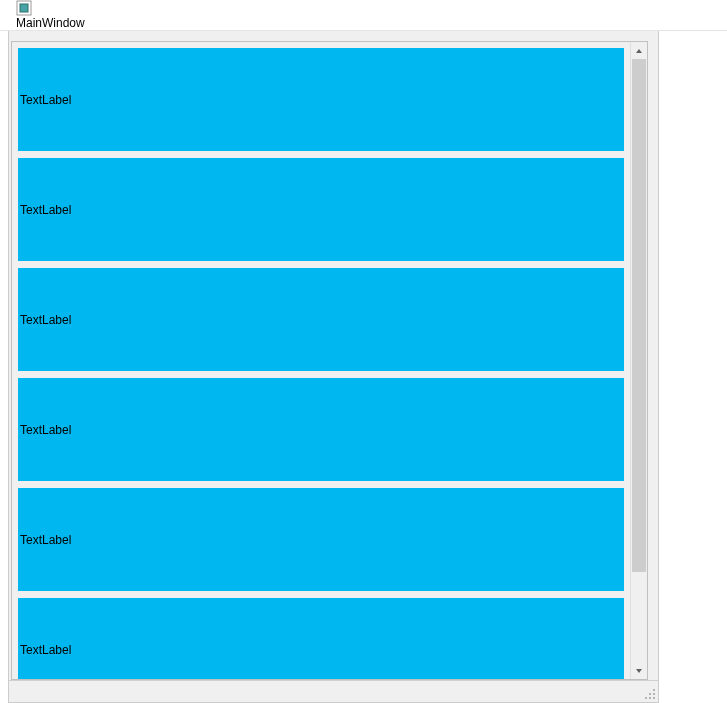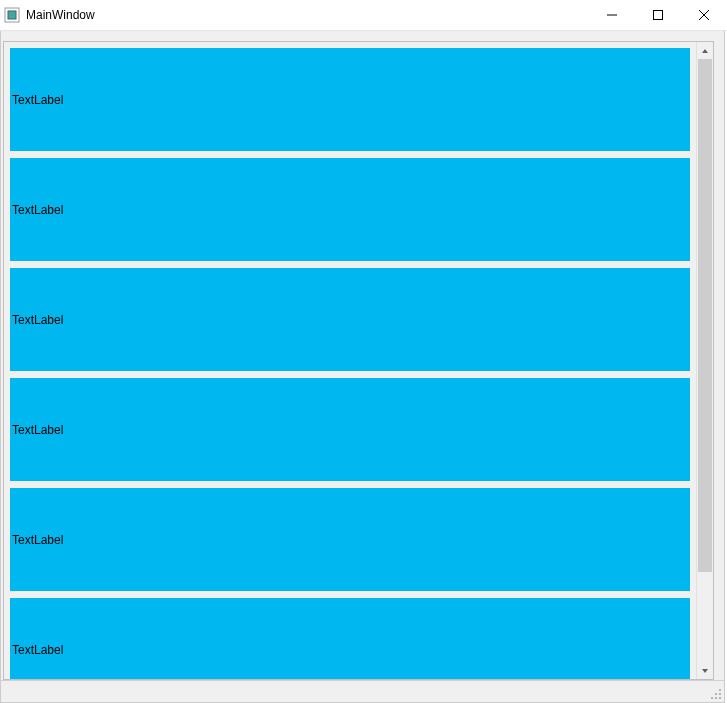--- a/index.html
+++ b/index.html
@@ -4,48 +4,49 @@
 <style>
   * { box-sizing: border-box; margin: 0; padding: 0; }
   html, body { width: 727px; height: 703px; font-family: "Segoe UI", Tahoma, sans-serif; font-size: 12px; overflow: hidden; background: #fff; }
 
   
   .titlebar {
     height: 31px;
     background: #ffffff;
     border-bottom: 1px solid #e5e5e5;
     display: flex;
-    align-items: center;
-    padding-left: 4px;
+    padding-left: 16px;
     user-select: none;
+    flex-direction: column;
   }
   .titlebar .app-icon {
     width: 16px; height: 16px;
     margin-right: 6px;
     display: inline-block;
   }
   .titlebar .title { font-size: 12px; color: #000; }
   .titlebar .spacer { flex: 1; }
   .titlebar .win-btn {
     width: 46px; height: 31px;
     display: flex; align-items: center; justify-content: center;
     font-family: inherit;
   }
   .titlebar .win-btn svg { display: block; }
 
   
   .window-body {
-    width: 725px;
+    width: 651px;
     height: 672px; 
     background: #f0f0f0;
     border: 1px solid #ccc;
     border-top: none;
     position: relative;
     display: flex;
     flex-direction: column;
+    margin-left: 8px;
   }
 
   
   .scroll-outer {
     flex: 1;
     margin: 10px 10px 0 2px;
     border: 1px solid #c0c0c0;
     background: #f0f0f0;
     display: flex;
     min-height: 0;

